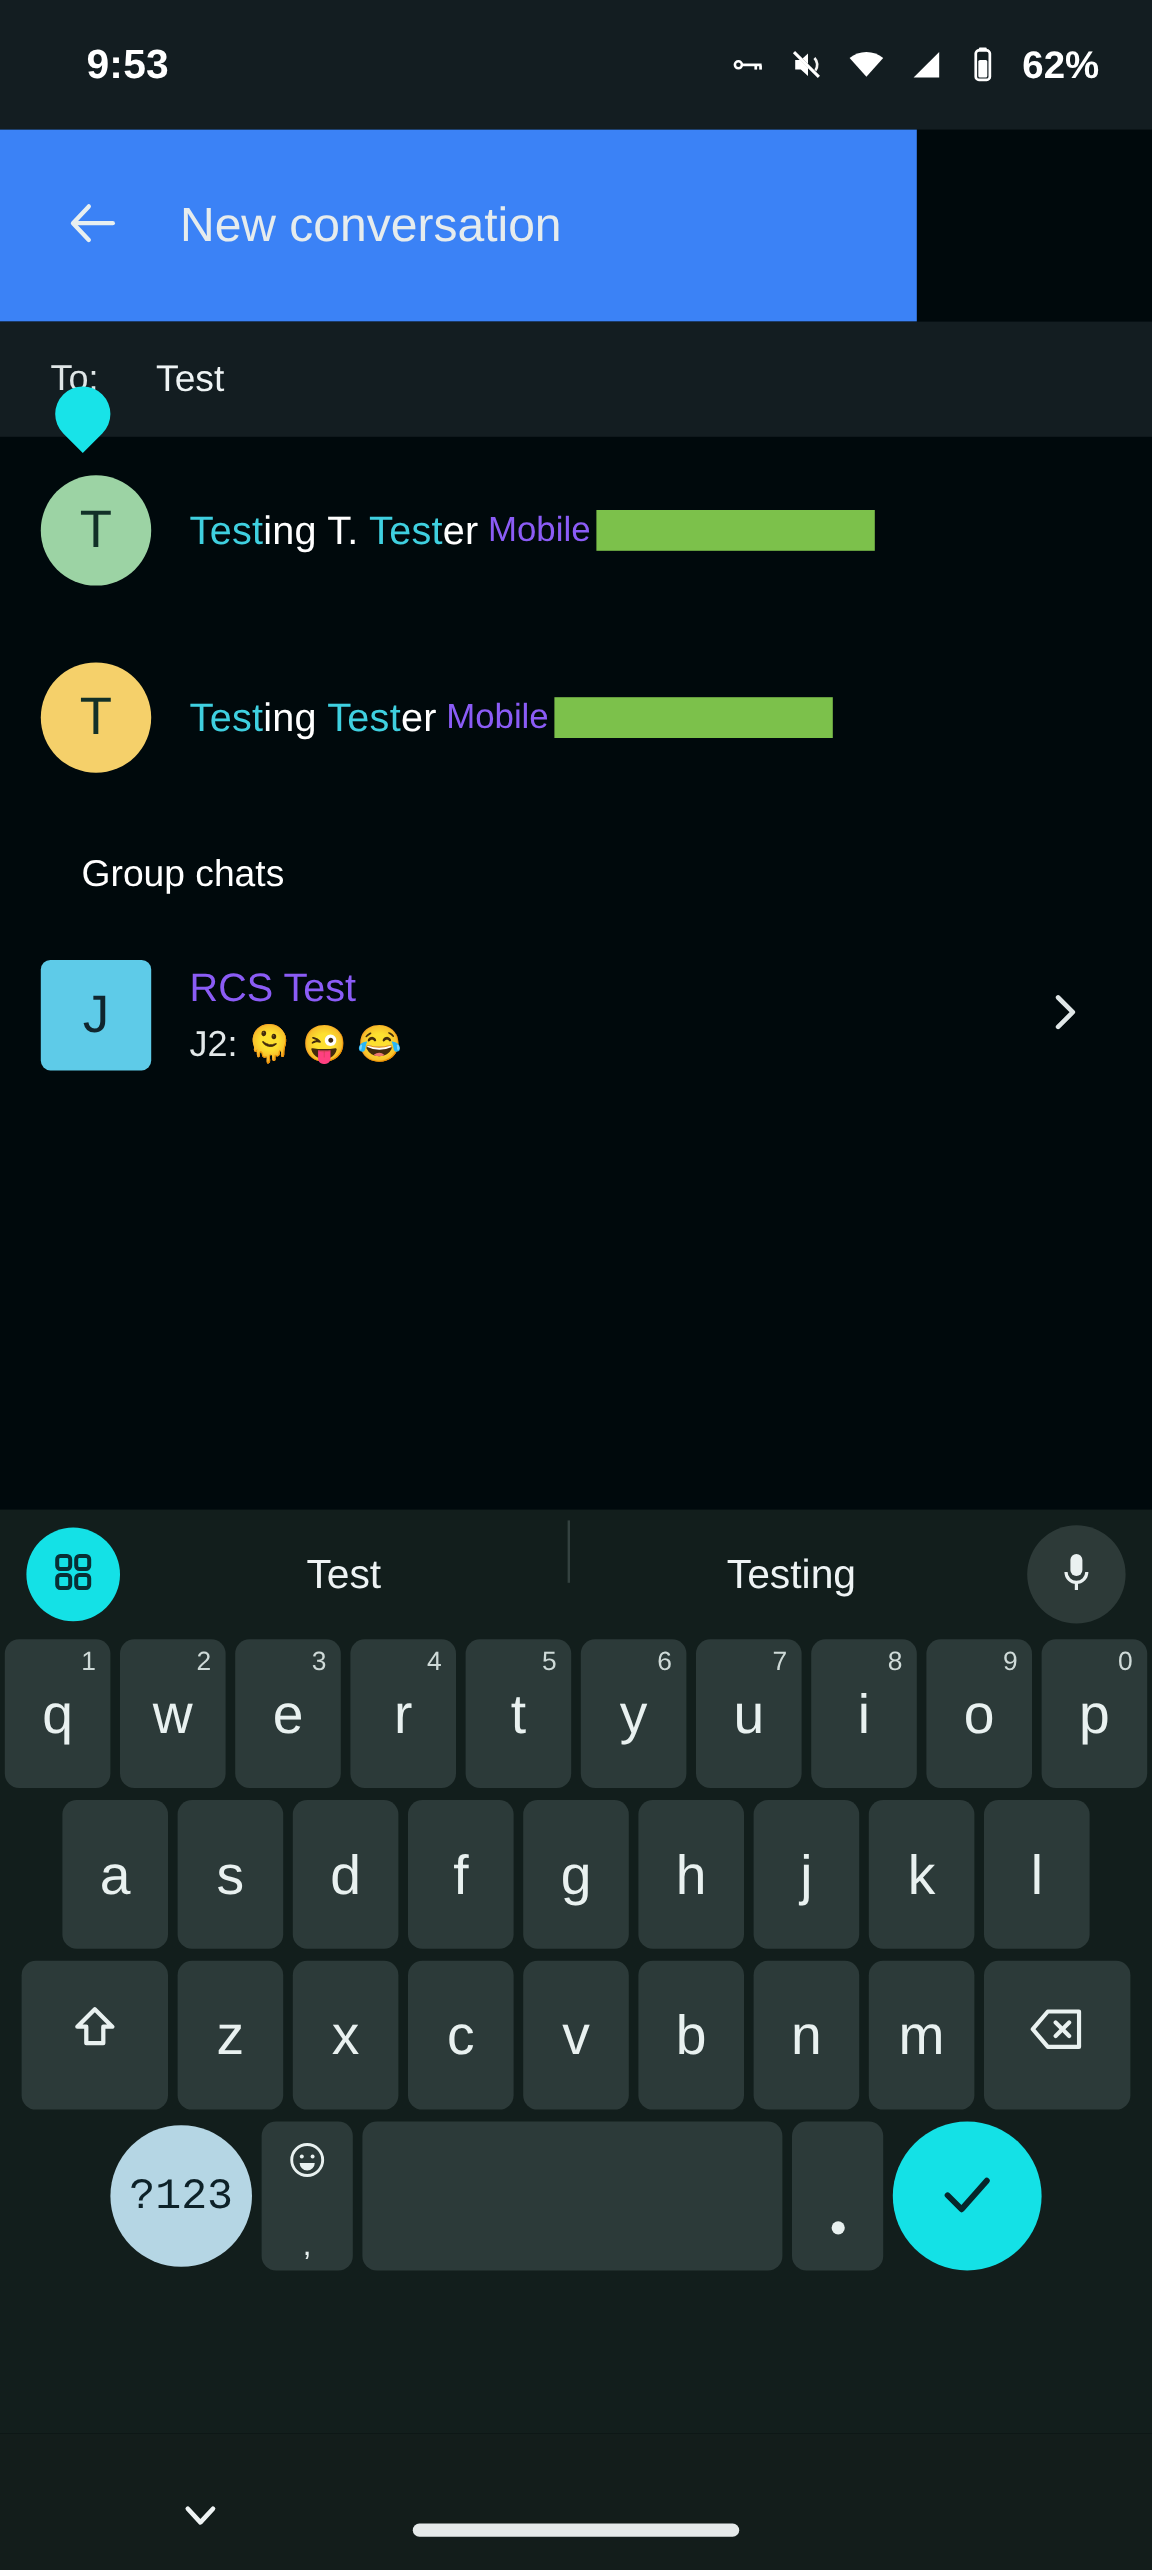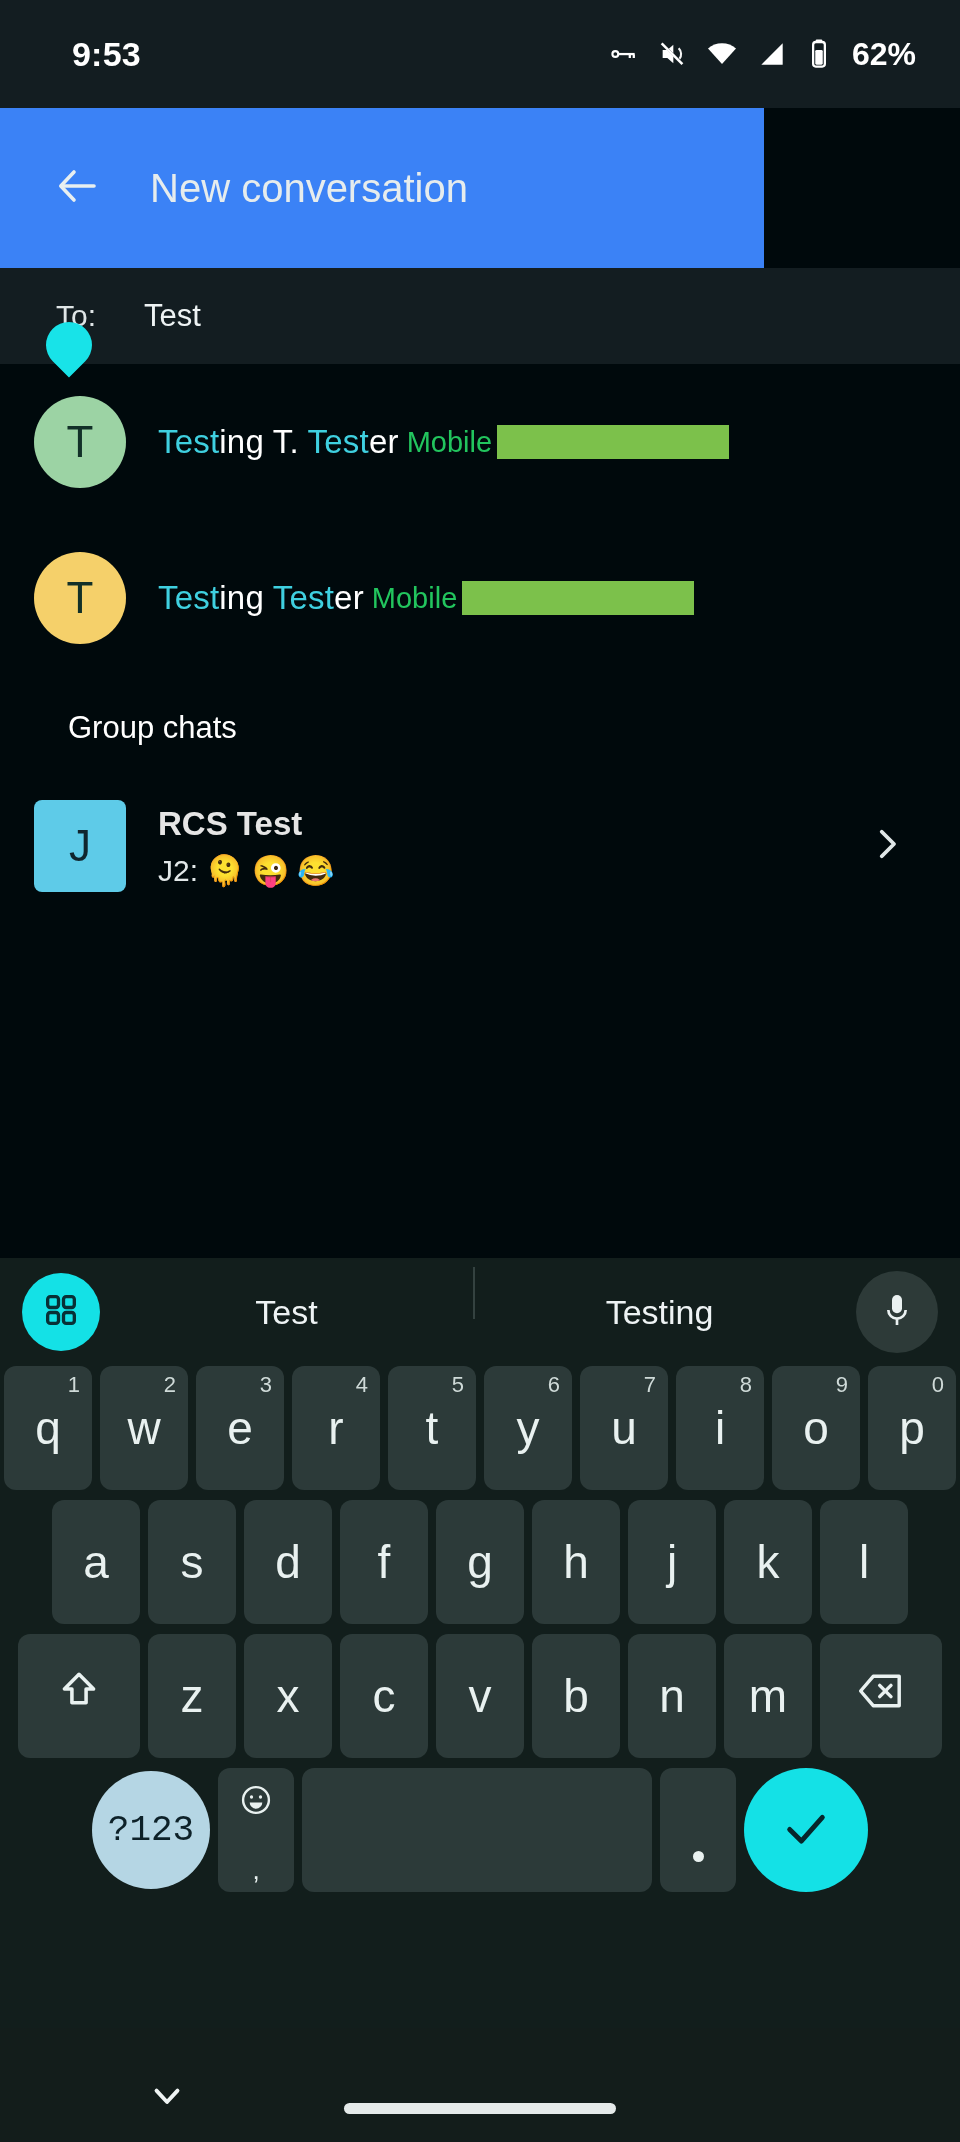--- a/index.html
+++ b/index.html
@@ -29,21 +29,21 @@
     background:#3b82f6;
     display:flex; align-items:center; padding-left:42px;
   }
   .back-btn { width:72px; height:72px; display:flex; align-items:center; justify-content:center; cursor:pointer; }
   .appbar-title { color:#e6eced; font-size:40px; margin-left:36px; font-weight:400; }
 
   
   .to-row {
     position:absolute; top:268px; left:0; width:960px; height:96px;
     background:#131d21;
-    display:flex; align-items:center; padding-left:56px;
+    display:flex; align-items:center; padding-left:42px;
   }
   .to-label { color:#dfe5e6; font-size:30px; }
   .to-value { color:#eef3f4; font-size:31px; margin-left:48px; position:relative; }
   .cursor-handle {
     position:absolute; left:46px; top:54px;
     width:46px; height:46px;
     background:#18e3e8;
     border-radius:0 50% 50% 50%;
     transform:rotate(-135deg);
   }
@@ -55,31 +55,31 @@
   }
   .avatar {
     width:92px; height:92px; border-radius:50%;
     display:flex; align-items:center; justify-content:center;
     font-size:44px; color:#123028; flex:0 0 auto;
   }
   .avatar.square { border-radius:8px; width:92px; height:92px; color:#10262e; }
   .contact-text { margin-left:32px; display:flex; gap:8px; }
   .contact-name { font-size:33px; color:#ffffff; letter-spacing:0.2px; }
   .contact-name .hl { color:#3fd0e0; }
-  .contact-sub { font-size:29px; color:#22c55e; display:flex; align-items:center;justify-content:flex-end; }
+  .contact-sub { font-size:29px; color:#8b5cf6; display:flex; align-items:center;justify-content:flex-end; }
   .redact { display:inline-block; width:232px; height:34px; background:#7cc14b; margin-left:5px; }
 
   .section-header {
     padding:34px 0 22px 68px; font-size:31px; color:#ffffff;
   }
   .group-row {
     display:flex; align-items:center; height:156px; padding-left:34px; cursor:pointer; position:relative;
   }
   .group-text { margin-left:32px; display:flex; flex-direction:column; gap:10px; }
-  .group-name { font-size:33px; color:#e5e5e5;font-weight:bold; }
+  .group-name { font-size:33px; color:#8b5cf6; }
   .group-sub { font-size:30px; color:#e2e8e9; }
   .chev { position:absolute; right:52px; top:50%; transform:translateY(-50%); }
 
   
   .kb { position:absolute; left:0; top:1258px; width:960px; height:770px; background:#121e1c; }
   .suggest-bar { height:108px; display:flex; align-items:center; padding:0 22px; }
   .grid-btn {
     width:78px; height:78px; border-radius:50%; background:#14e1e6;
     display:flex; align-items:center; justify-content:center; flex:0 0 auto; cursor:pointer;
   }

